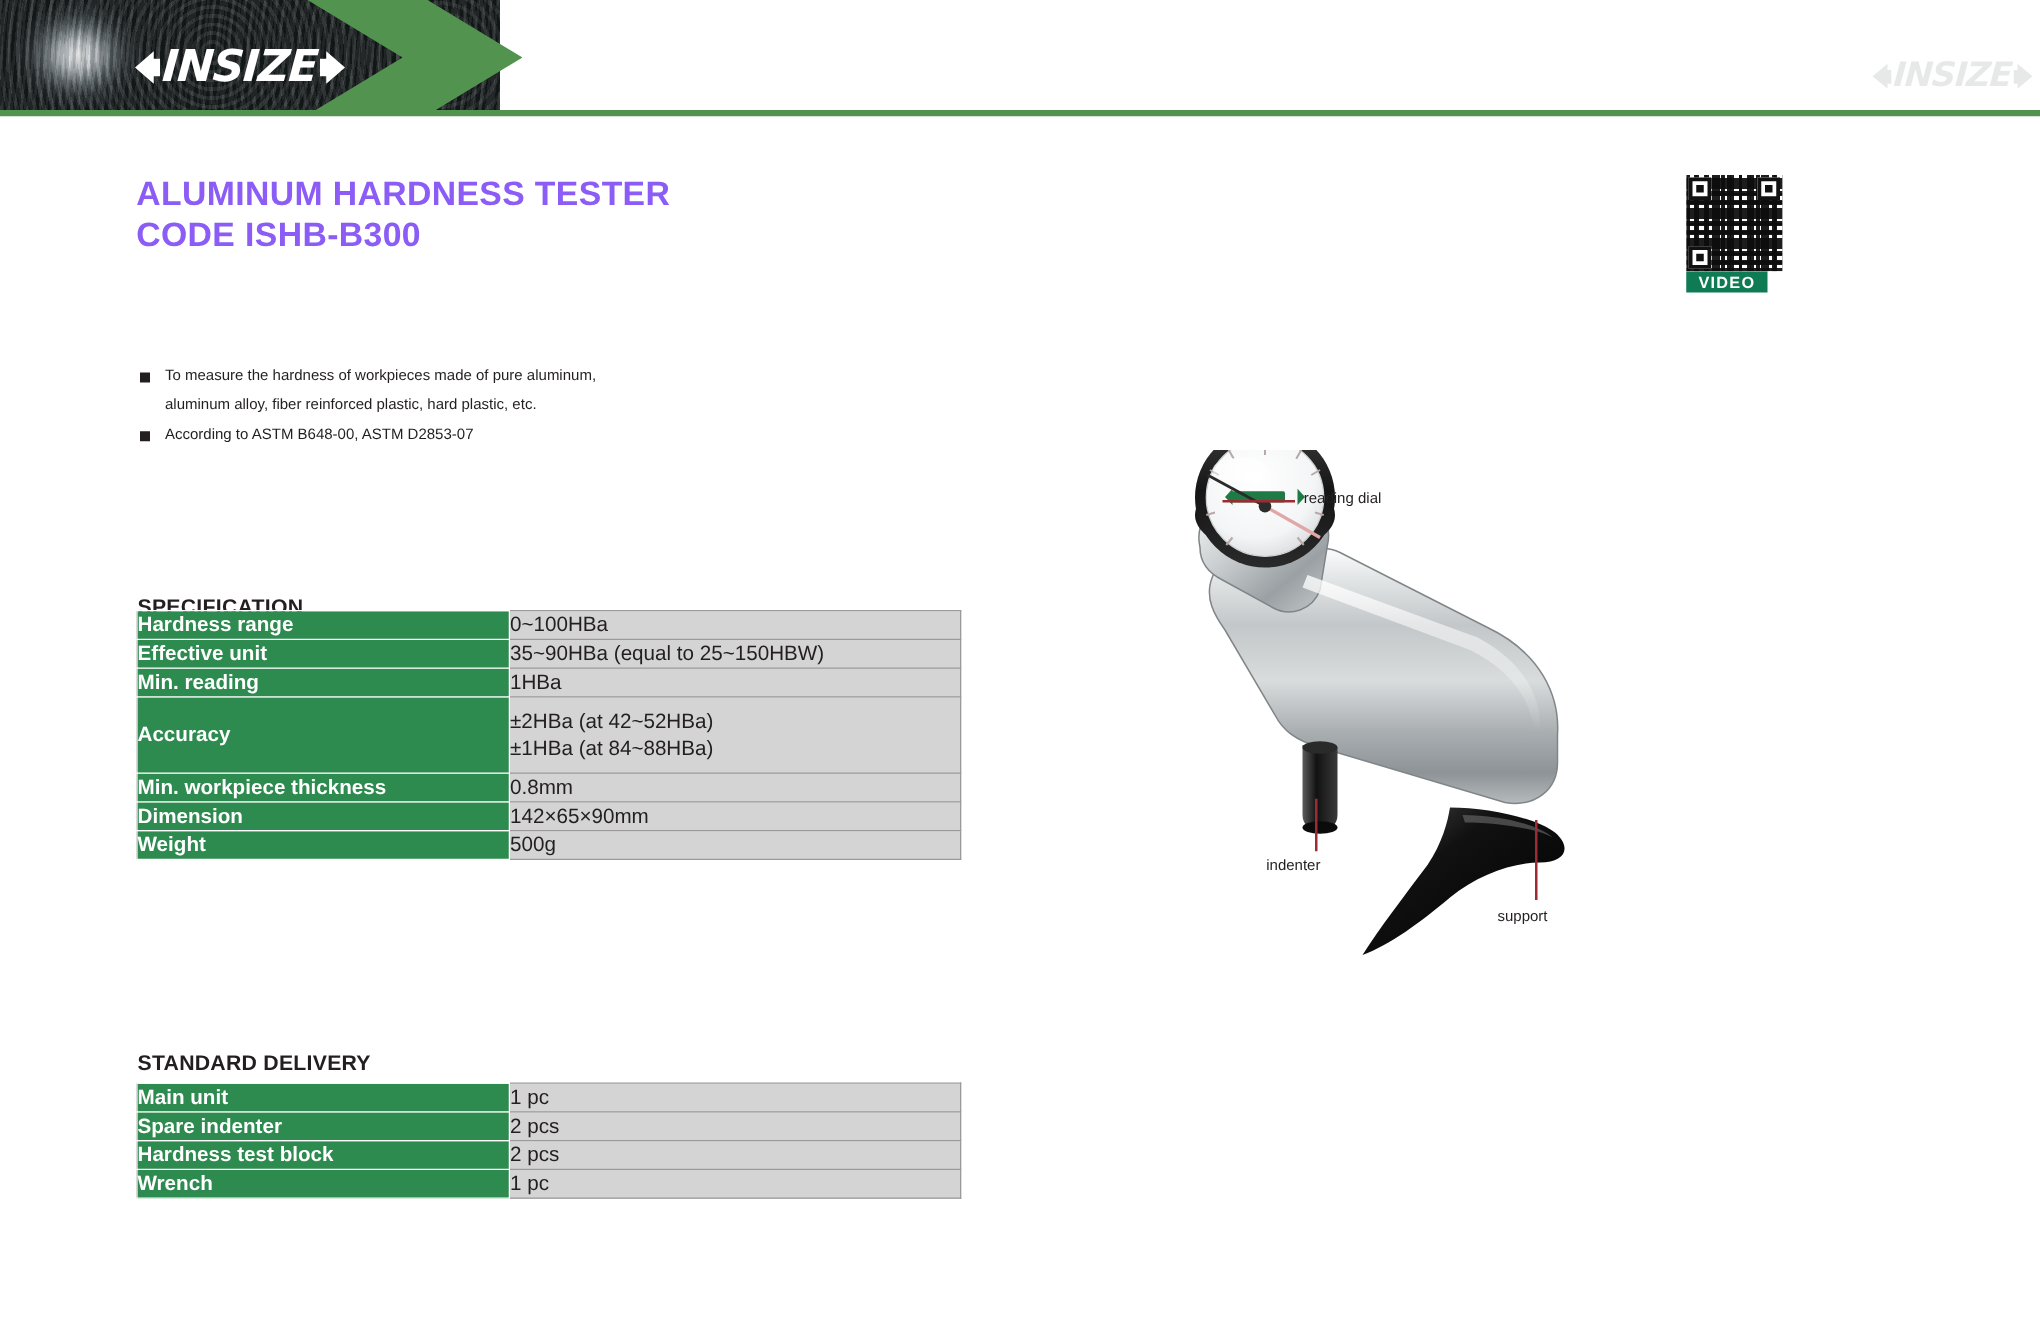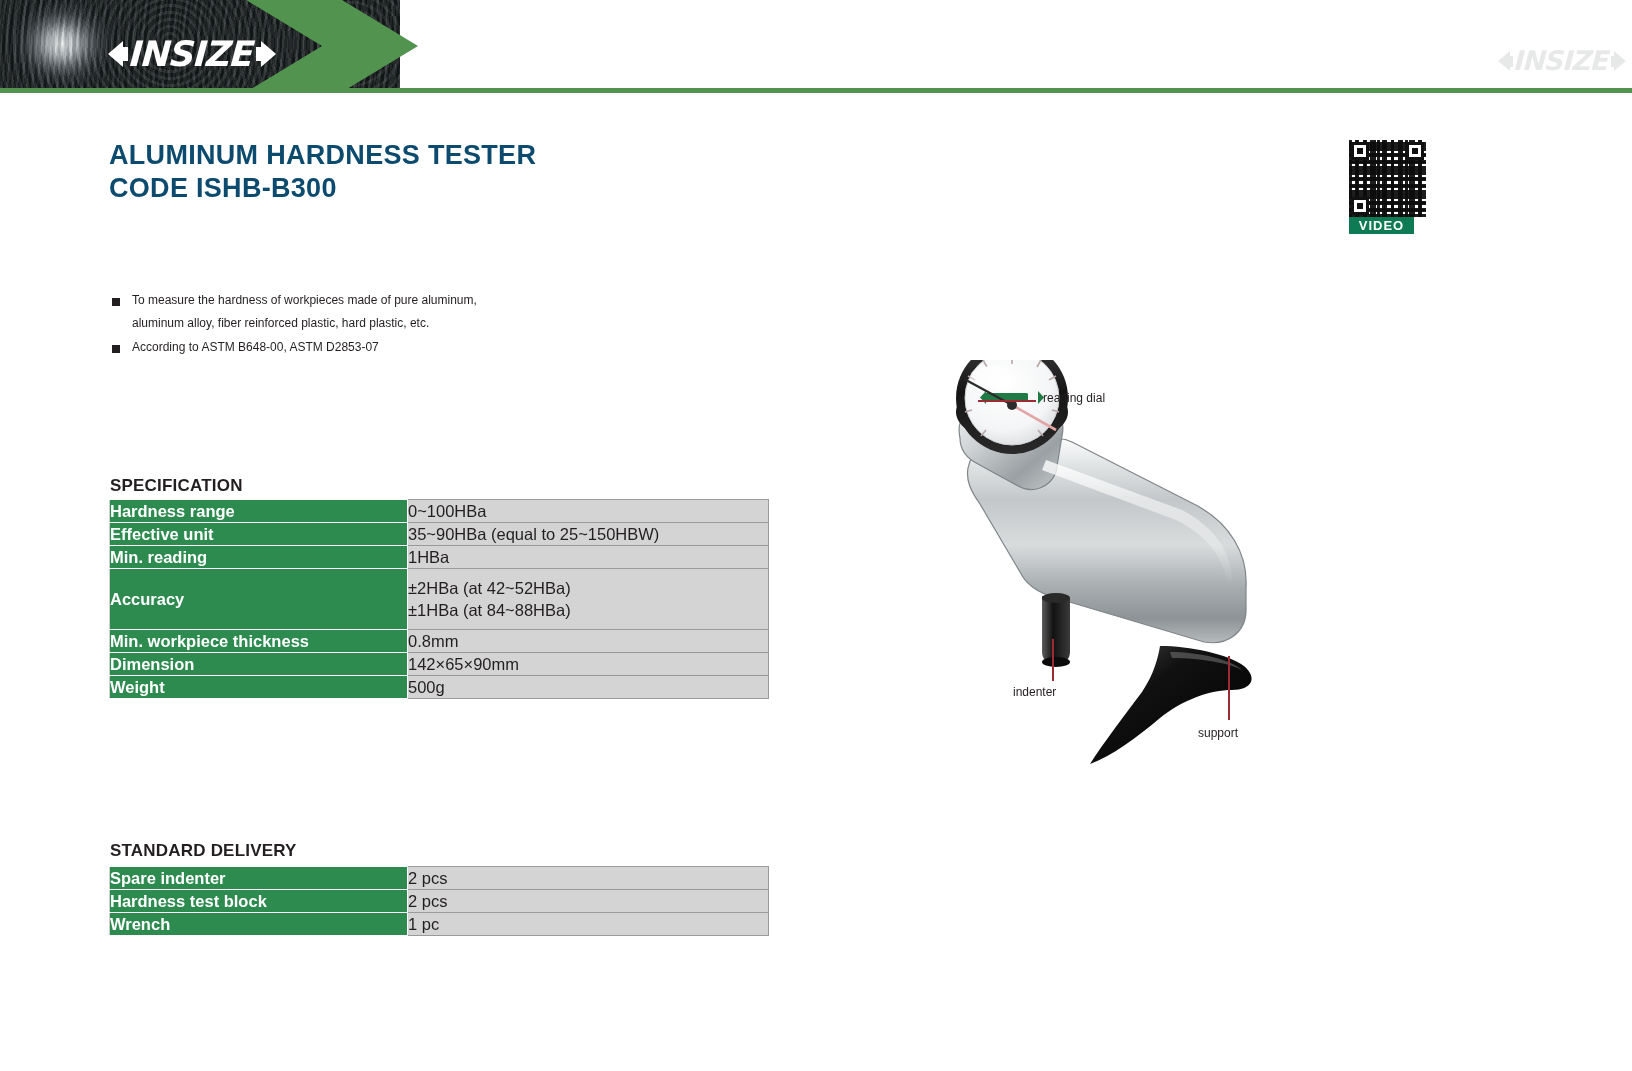--- a/index.html
+++ b/index.html
@@ -135,21 +135,21 @@
   
   .title-block {
     position: absolute;
     left: 109px; top: 139px;
   }
   .title-line {
     font-family: "Liberation Sans", sans-serif;
     font-weight: 700;
     font-size: 27px;
     letter-spacing: 0.3px;
-    color: #0c4a6e;
+    color: #8b5cf6;
     line-height: 33px;
   }
 
   
   .qr-block {
     position: absolute;
     left: 1349px; top: 140px;
     width: 77px;
   }
   .qr-code {
@@ -237,21 +237,21 @@
   #spec-heading { left: 110px; top: 476px; }
   #delivery-heading { left: 110px; top: 841px; }
 
   
   .spec-table {
     position: absolute;
     border-collapse: collapse;
     width: 660px;
     table-layout: fixed;
   }
-  #spec-table { left: 109px; top: 499px; padding-left: 20px; }
+  #spec-table { left: 109px; top: 488px; padding-left: 20px; }
   #delivery-table { left: 109px; top: 866px; }
 
   .spec-table td {
     border: 1px solid #ffffff;
     padding: 0;
     vertical-align: middle;
   }
   .cell-label {
     width: 298px;
     background: #2e8b4f;
@@ -396,20 +396,24 @@
         <td class="cell-label">Weight</td>
         <td class="cell-value">500g</td>
       </tr>
     </tbody>
   </table>
 
   <div class="section-heading" id="delivery-heading">STANDARD DELIVERY</div>
 
   <table class="spec-table" id="delivery-table">
     <tbody>
+      <tr>
+        <td class="cell-label">Main unit</td>
+        <td class="cell-value">1 pc</td>
+      </tr>
       <tr>
         <td class="cell-label">Spare indenter</td>
         <td class="cell-value">2 pcs</td>
       </tr>
       <tr>
         <td class="cell-label">Hardness test block</td>
         <td class="cell-value">2 pcs</td>
       </tr>
       <tr>
         <td class="cell-label">Wrench</td>

